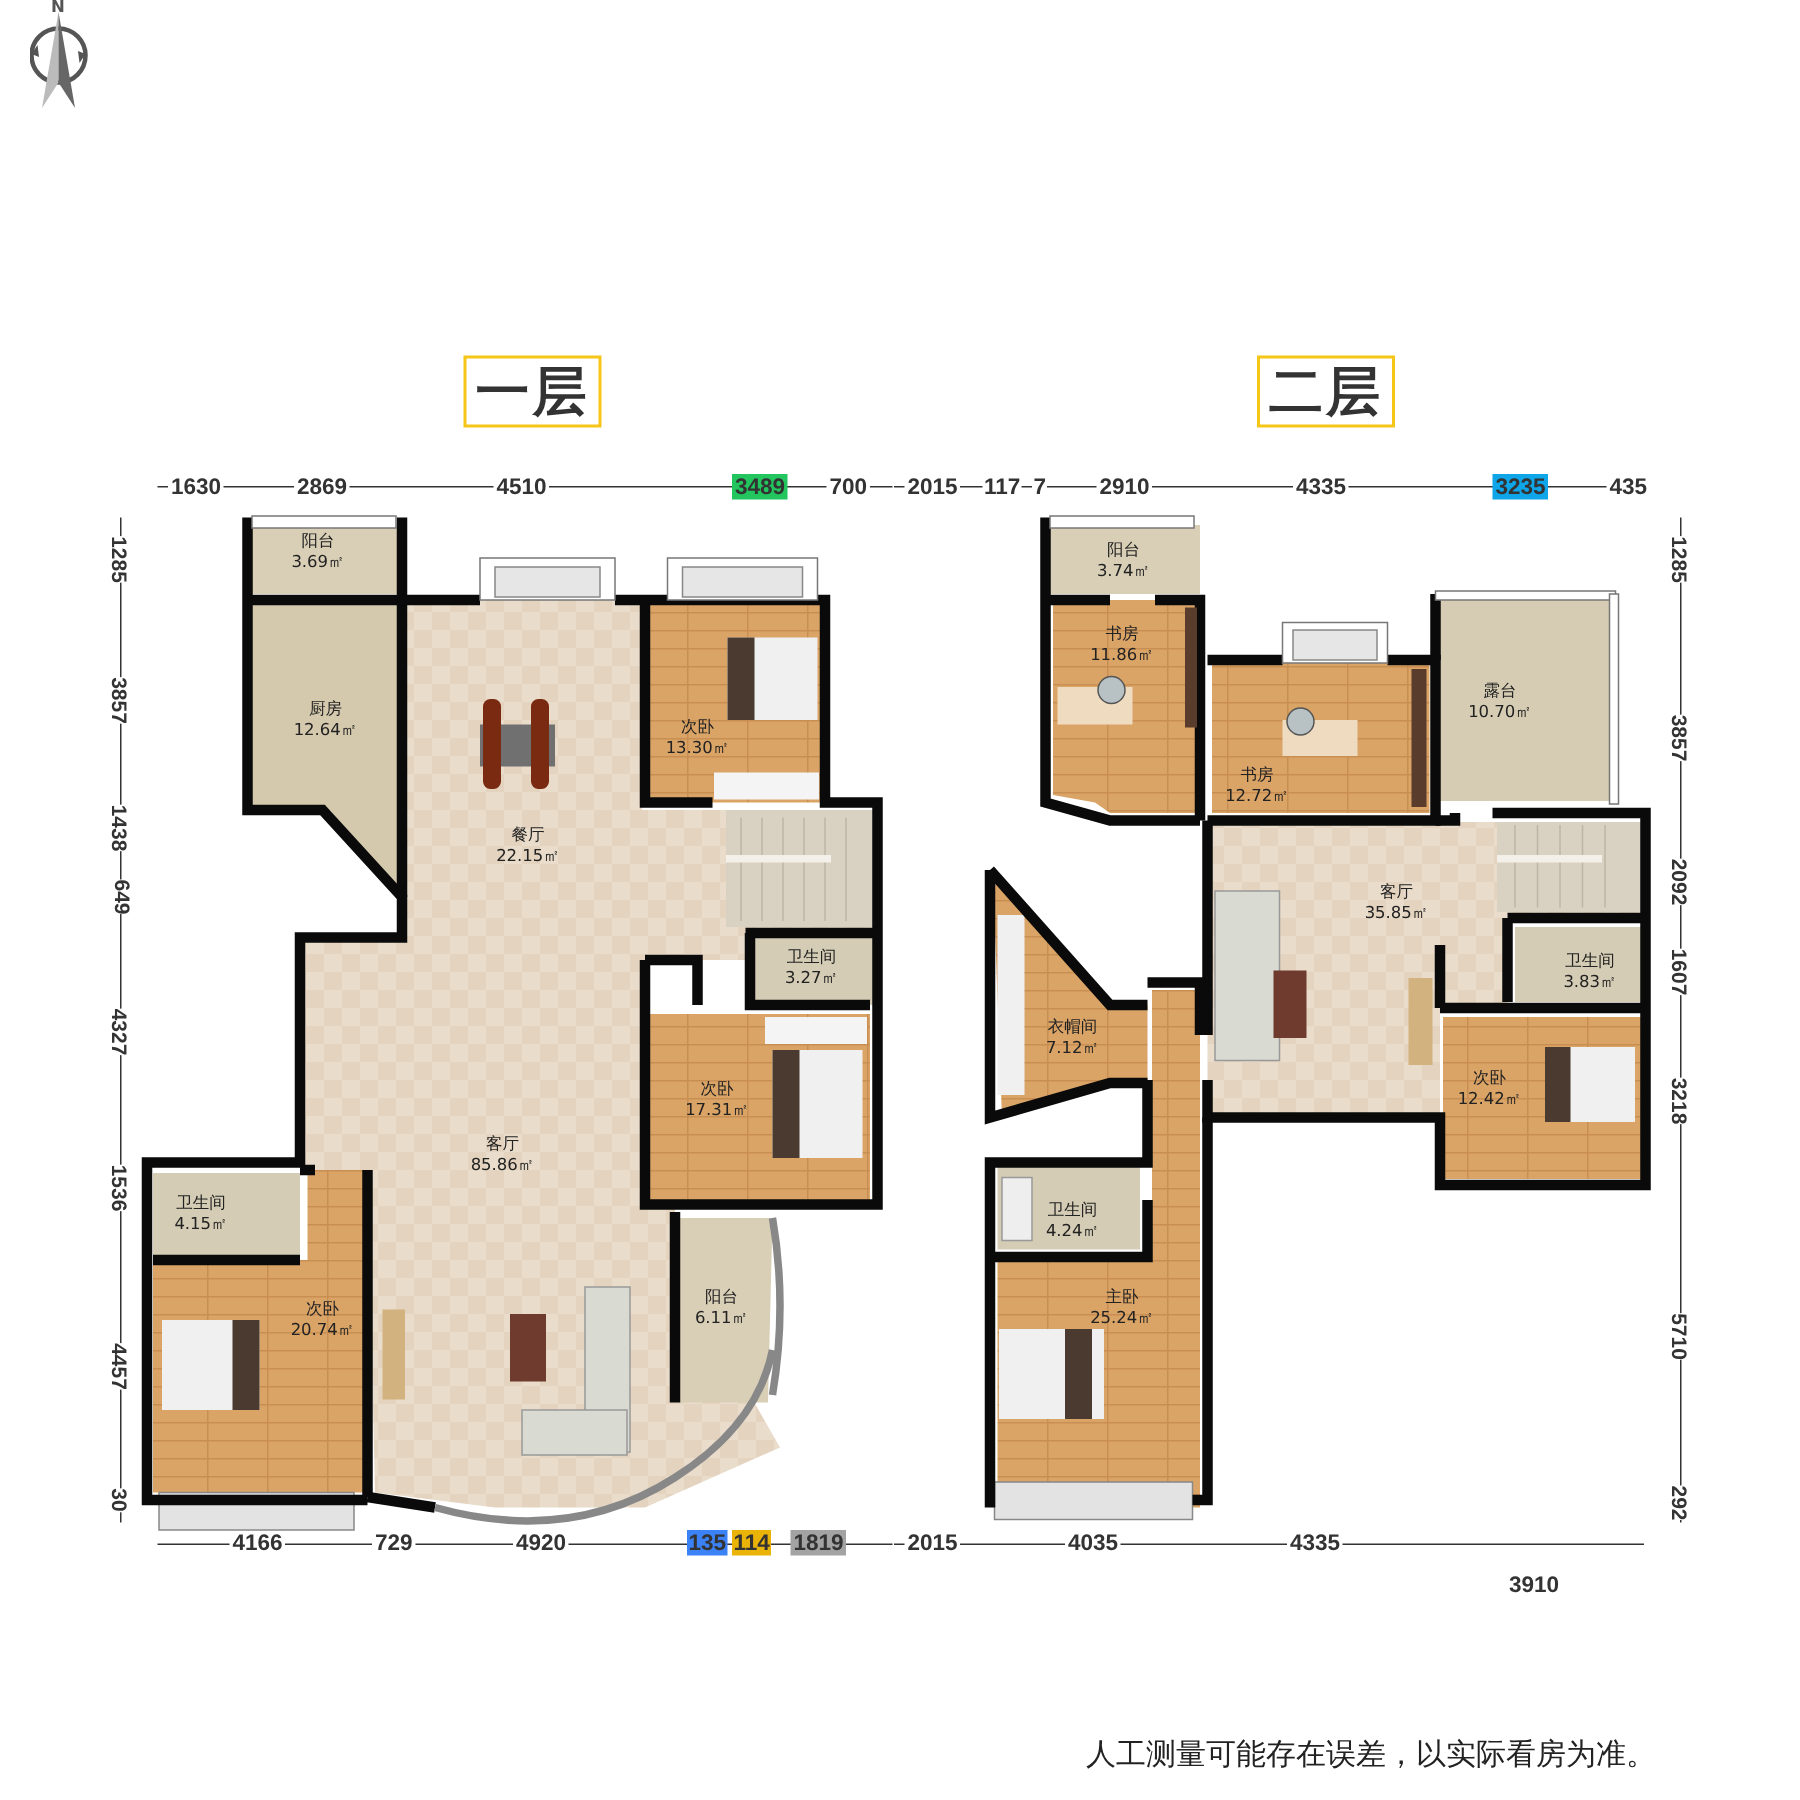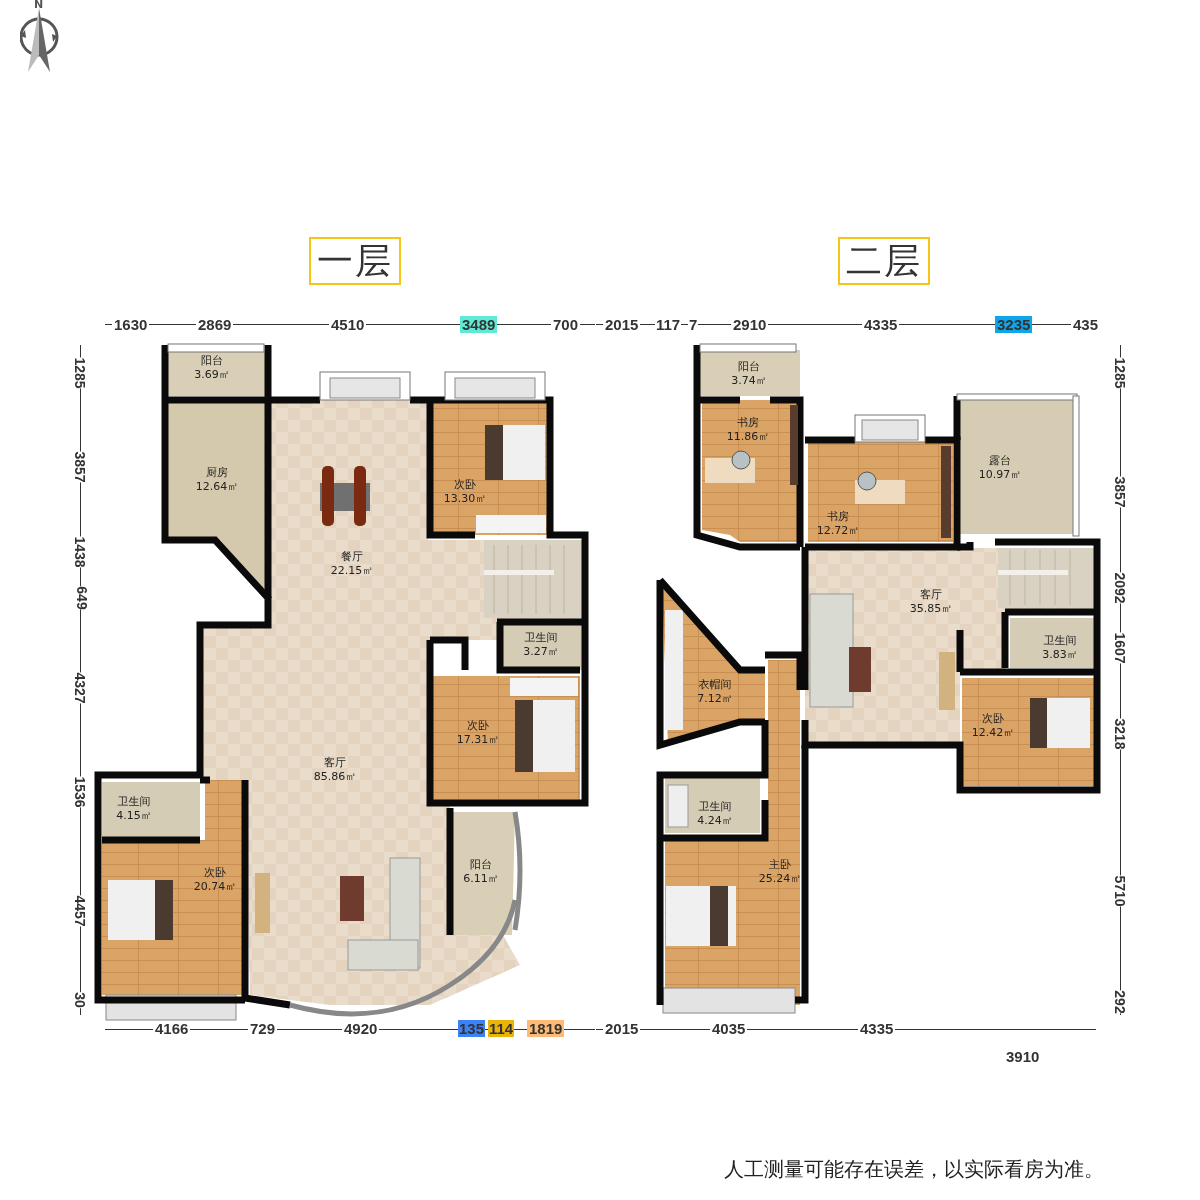--- a/index.html
+++ b/index.html
@@ -1,18 +1,18 @@
 <!DOCTYPE html>
 <html><head>
 <meta charset="utf-8">
 <style>
   html, body { margin:0; padding:0; background:#ffffff; }
   body { width:1200px; height:1200px; position:relative; overflow:hidden; font-family:"DejaVu Sans", sans-serif; }
   .abs { position:absolute; }
-  .floor-title { position:absolute; border:2px solid #f5c518; color:#333; font-family:"DejaVu Serif", serif; font-size:36px; line-height:44px; padding:0 6px; background:#fff; font-weight:400; letter-spacing:2px; }
+  .floor-title { position:absolute; border:2px solid #f5c518; color:#333; font-family:"DejaVu Serif", serif; font-size:36px; line-height:44px; padding:0 6px; background:#fff; font-weight:700; letter-spacing:2px; }
   .dim { position:absolute; font-family:"Liberation Sans", sans-serif; font-weight:bold; font-size:15px; color:#333; white-space:nowrap; }
   .dim-line { position:absolute; background:#333; }
   .vdim { position:absolute; font-family:"Liberation Sans", sans-serif; font-weight:bold; font-size:14px; color:#333; transform:rotate(90deg); transform-origin:center; white-space:nowrap; }
   .room-label { position:absolute; text-align:center; font-size:11px; color:#222; line-height:14px; white-space:nowrap; transform:translate(-50%,-50%); }
   .room-label .area { font-size:11px; }
   .note { position:absolute; font-size:20px; color:#222; white-space:nowrap; }
   svg { position:absolute; left:0; top:0; }
 </style>
 </head>
 <body>
@@ -30,42 +30,42 @@
 
 <div class="floor-title" style="left:309px;top:237px;">一层</div>
 <div class="floor-title" style="left:838px;top:237px;">二层</div>
 
 <div class="dim-line" style="left:105px;top:324px;width:490px;height:1px;"></div>
 <div class="dim-line" style="left:596px;top:324px;width:500px;height:1px;"></div>
 <div>
   <span class="dim" style="left:112px;top:316px;background:#fff;padding:0 2px;">1630</span>
   <span class="dim" style="left:196px;top:316px;background:#fff;padding:0 2px;">2869</span>
   <span class="dim" style="left:329px;top:316px;background:#fff;padding:0 2px;">4510</span>
-  <span class="dim" style="left:460px;top:316px;background:#5eead4;padding:0 2px;">3489</span>
+  <span class="dim" style="left:488px;top:316px;background:#22c55e;padding:0 2px;">3489</span>
   <span class="dim" style="left:551px;top:316px;background:#fff;padding:0 2px;">700</span>
 </div>
 <div>
   <span class="dim" style="left:603px;top:316px;background:#fff;padding:0 2px;">2015</span>
   <span class="dim" style="left:655px;top:316px;background:#fff;padding:0 1px;">117</span>
   <span class="dim" style="left:688px;top:316px;background:#fff;padding:0 1px;">7</span>
   <span class="dim" style="left:731px;top:316px;background:#fff;padding:0 2px;">2910</span>
   <span class="dim" style="left:862px;top:316px;background:#fff;padding:0 2px;">4335</span>
   <span class="dim" style="left:995px;top:316px;background:#0ea5e9;padding:0 2px;">3235</span>
   <span class="dim" style="left:1071px;top:316px;background:#fff;padding:0 2px;">435</span>
 </div>
 
 <div class="dim-line" style="left:105px;top:1029px;width:490px;height:1px;"></div>
 <div class="dim-line" style="left:596px;top:1029px;width:500px;height:1px;"></div>
 <div>
   <span class="dim" style="left:153px;top:1020px;background:#fff;padding:0 2px;">4166</span>
   <span class="dim" style="left:248px;top:1020px;background:#fff;padding:0 2px;">729</span>
   <span class="dim" style="left:342px;top:1020px;background:#fff;padding:0 2px;">4920</span>
   <span class="dim" style="left:458px;top:1020px;background:#3b82f6;padding:0 1px;">135</span>
   <span class="dim" style="left:488px;top:1020px;background:#eab308;padding:0 1px;">114</span>
-  <span class="dim" style="left:527px;top:1020px;background:#fdba74;padding:0 2px;">1819</span>
+  <span class="dim" style="left:527px;top:1020px;background:#a3a3a3;padding:0 2px;">1819</span>
 </div>
 <div>
   <span class="dim" style="left:603px;top:1020px;background:#fff;padding:0 2px;">2015</span>
   <span class="dim" style="left:710px;top:1020px;background:#fff;padding:0 2px;">4035</span>
   <span class="dim" style="left:858px;top:1020px;background:#fff;padding:0 2px;">4335</span>
   <span class="dim" style="left:1004px;top:1048px;background:#fff;padding:0 2px;">3910</span>
 </div>
 
 <div class="dim-line" style="left:80px;top:345px;width:1px;height:670px;"></div>
 <div class="dim-line" style="left:1120px;top:345px;width:1px;height:670px;"></div>
@@ -295,21 +295,21 @@
   <div class="room-label" style="left:748px;top:430px;">
     <div>书房</div>
     <div class="area">11.86㎡</div>
   </div>
   <div class="room-label" style="left:838px;top:524px;">
     <div>书房</div>
     <div class="area">12.72㎡</div>
   </div>
   <div class="room-label" style="left:1000px;top:468px;">
     <div>露台</div>
-    <div class="area">10.97㎡</div>
+    <div class="area">10.70㎡</div>
   </div>
   <div class="room-label" style="left:931px;top:602px;">
     <div>客厅</div>
     <div class="area">35.85㎡</div>
   </div>
   <div class="room-label" style="left:1060px;top:648px;">
     <div>卫生间</div>
     <div class="area">3.83㎡</div>
   </div>
   <div class="room-label" style="left:715px;top:692px;">
@@ -317,19 +317,19 @@
     <div class="area">7.12㎡</div>
   </div>
   <div class="room-label" style="left:993px;top:726px;">
     <div>次卧</div>
     <div class="area">12.42㎡</div>
   </div>
   <div class="room-label" style="left:715px;top:814px;">
     <div>卫生间</div>
     <div class="area">4.24㎡</div>
   </div>
-  <div class="room-label" style="left:780px;top:872px;">
+  <div class="room-label" style="left:748px;top:872px;">
     <div>主卧</div>
     <div class="area">25.24㎡</div>
   </div>
 </div>
 
 <div class="note" style="left:724px;top:1156px;">人工测量可能存在误差，以实际看房为准。</div>
 
 </body></html>

